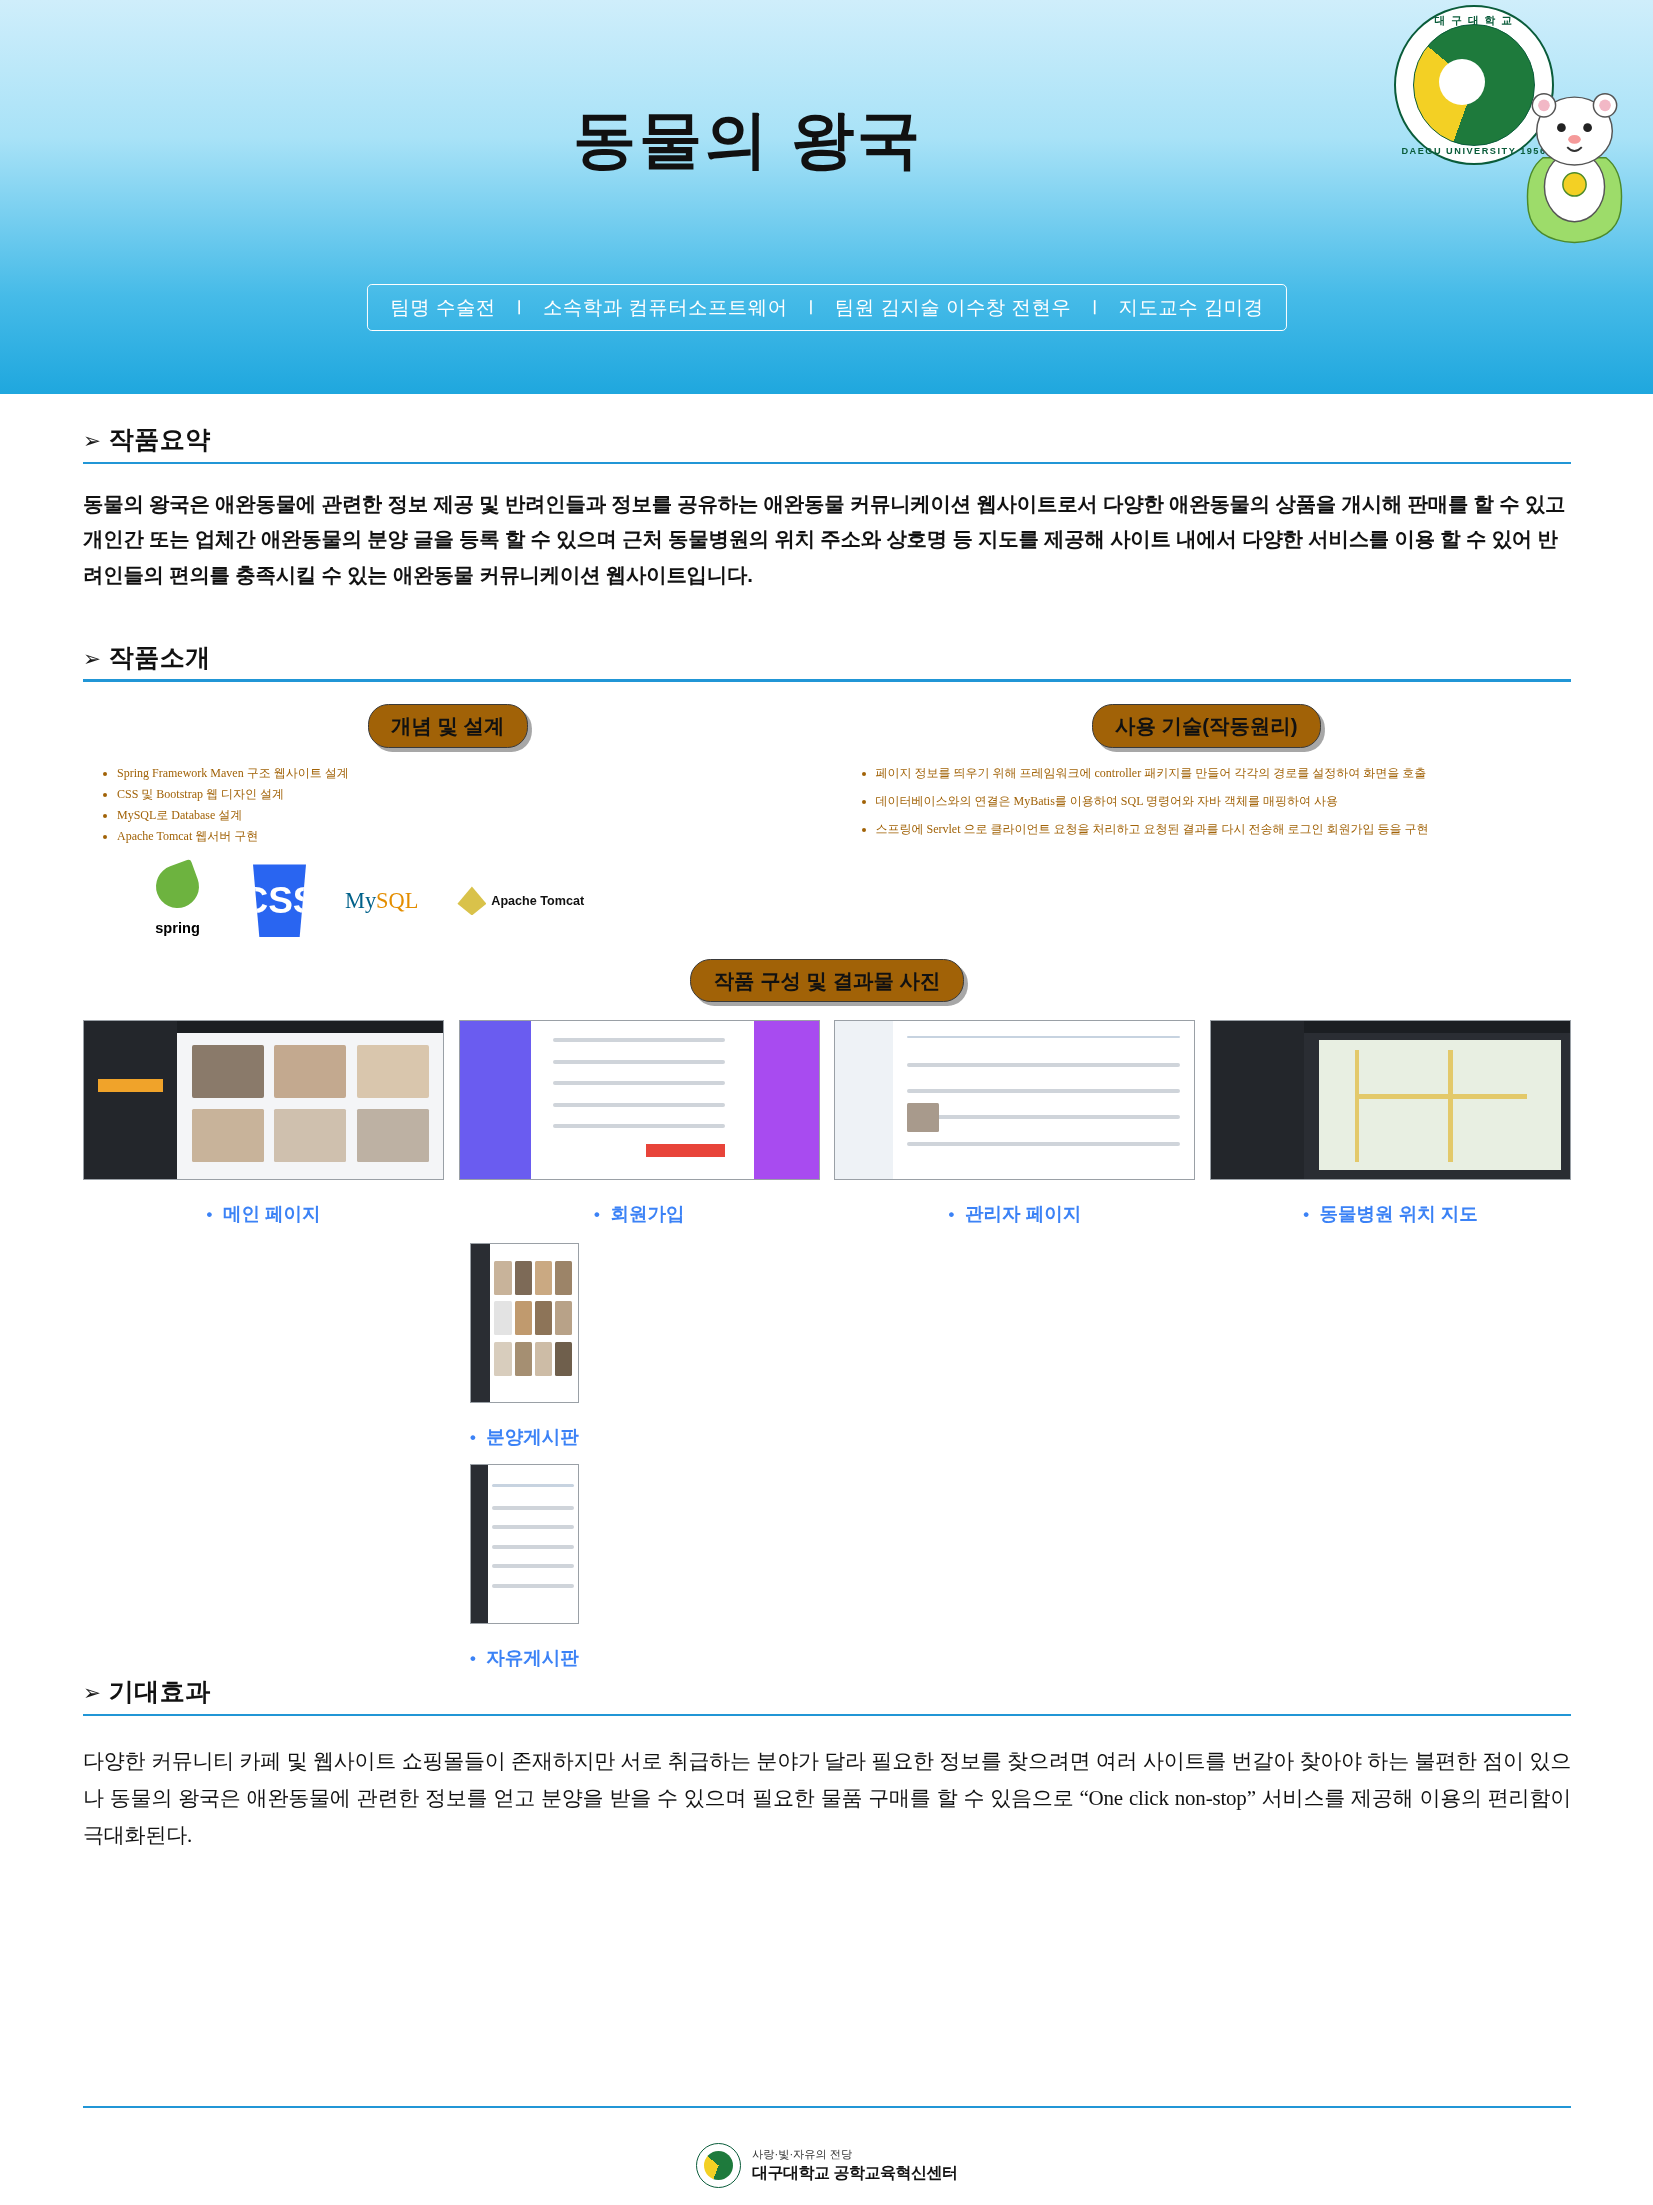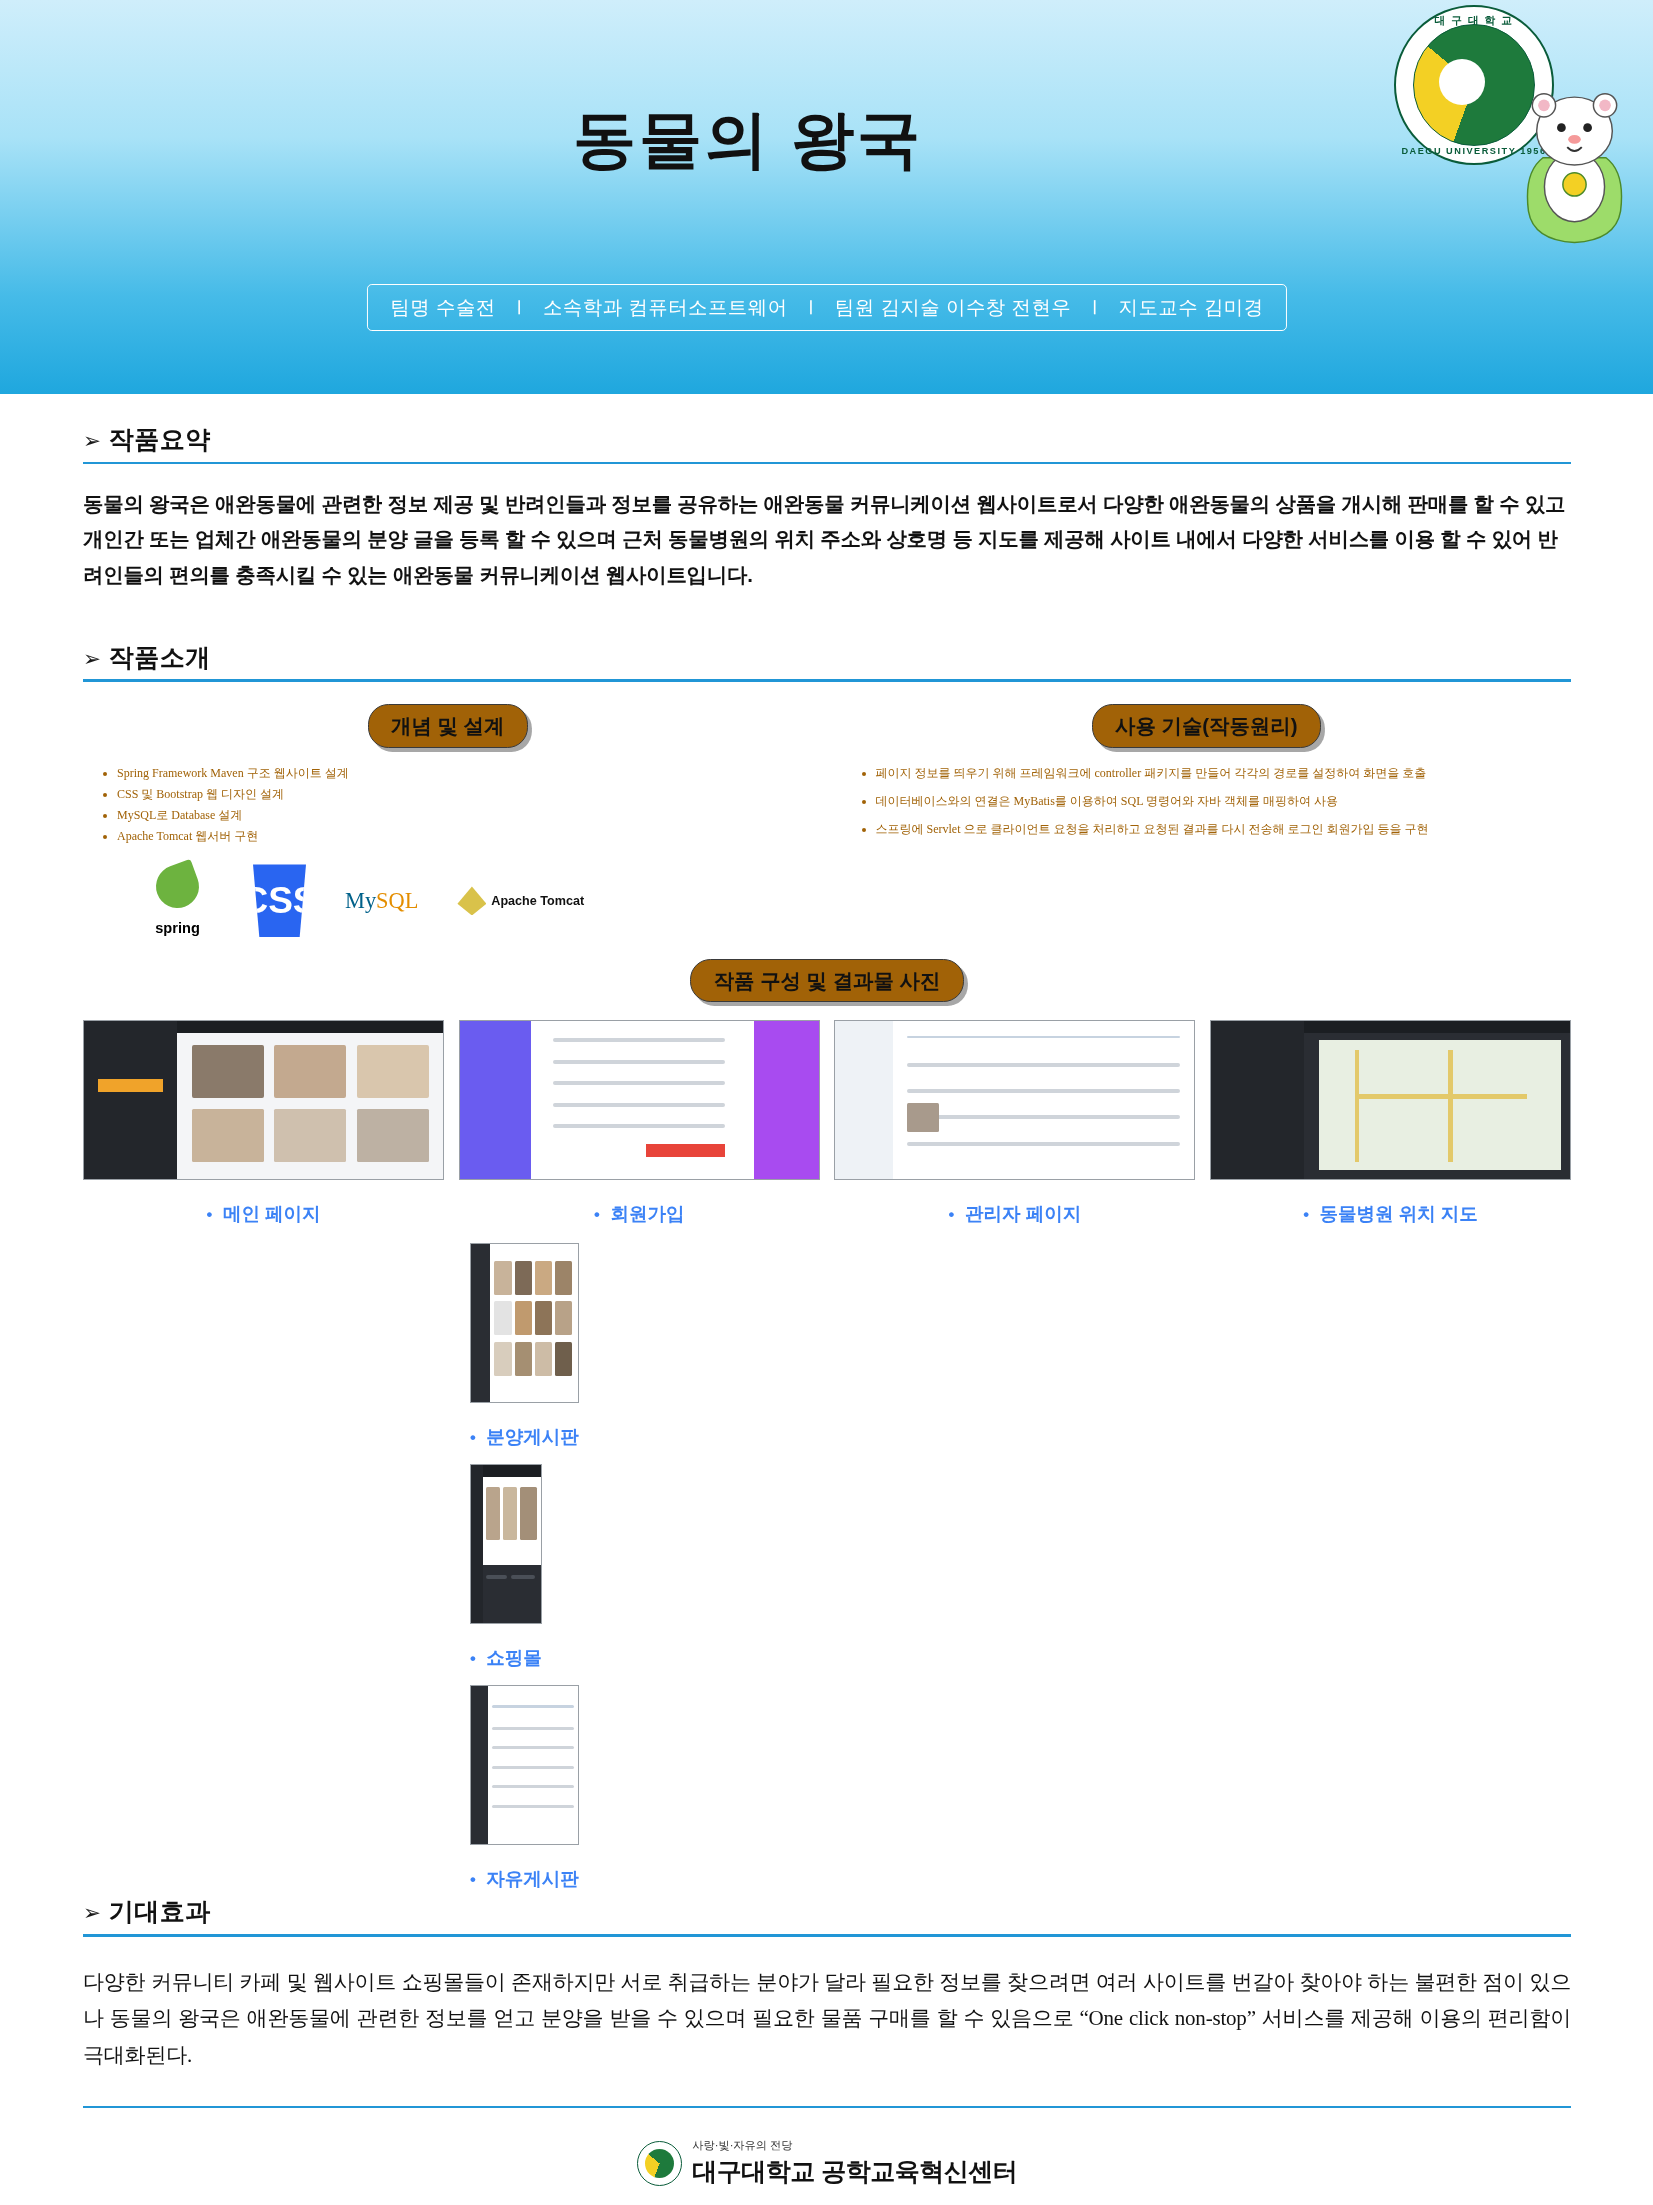--- a/index.html
+++ b/index.html
@@ -267,21 +267,21 @@
   .footer-emblem {
     width: 45px; height: 45px; border-radius: 50%;
     border: 1.9px solid #0a5c3a; background: #ffffff;
     display:flex; align-items:center; justify-content:center;
   }
   .footer-emblem .fe-in {
     width: 29px; height: 29px; border-radius: 50%;
     background: conic-gradient(from 200deg, #f3d024 0deg 110deg, #1e7a3c 110deg 360deg);
   }
   .footer-txt .small { font-size: 11.2px; color:#333; margin-bottom: 1.9px;}
-  .footer-txt .big { font-size: 25px; font-weight: bold; color:#111; letter-spacing:-0.5px;}
+  .footer-txt .big { font-size: 16px; font-weight: bold; color:#111; letter-spacing:-0.5px;}
 </style>
 </head>
 <body>
 
 <div class="header">
   <div class="header-title">동물의 왕국</div>
 
   <div class="header-subbar">
     <span>팀명 수술전</span>
     <span class="sep">Ⅰ</span>
@@ -448,33 +448,20 @@
         <div class="ui-photo" style="left:60%;top:57px;width:16%;height:34px;background:#8d7458;"></div>
         <div class="ui-photo" style="left:79%;top:57px;width:16%;height:34px;background:#b8a288;"></div>
         <div class="ui-photo" style="left:22%;top:98px;width:16%;height:34px;background:#d8cdbd;"></div>
         <div class="ui-photo" style="left:41%;top:98px;width:16%;height:34px;background:#a58f72;"></div>
         <div class="ui-photo" style="left:60%;top:98px;width:16%;height:34px;background:#cdbca6;"></div>
         <div class="ui-photo" style="left:79%;top:98px;width:16%;height:34px;background:#6f5f4c;"></div>
       </div>
       <div class="cap">분양게시판</div>
     </div>
 
-    <div class="shot">
-      <div class="frame">
-        <div class="ui-topbar"></div>
-        <div class="ui-side" style="width:18%;"></div>
-        <div class="ui-white" style="left:18%;top:11.7px;width:82%;height:56%;"></div>
-        <div class="ui-photo" style="left:22%;top:22.4px;width:20%;height:53px;background:#b9a48c;"></div>
-        <div class="ui-photo" style="left:46%;top:22.4px;width:20%;height:53px;background:#c9b79d;"></div>
-        <div class="ui-photo" style="left:70%;top:22.4px;width:24%;height:53px;background:#a38f78;"></div>
-        <div class="ui-line" style="left:22%;top:110px;width:30%;background:#4a4f57;"></div>
-        <div class="ui-line" style="left:58%;top:110px;width:34%;background:#4a4f57;"></div>
-      </div>
-      <div class="cap">쇼핑몰</div>
-    </div>
 
     <div class="shot">
       <div class="frame" style="background:#ffffff;">
         <div class="ui-white"></div>
         <div class="ui-side" style="width:16%;background:#2a2d33;"></div>
         <div class="ui-line" style="left:20%;top:19.4px;width:76%;height:2.9px;background:#c7d3e0;"></div>
         <div class="ui-line" style="left:20%;top:41px;width:76%;"></div>
         <div class="ui-line" style="left:20%;top:60px;width:76%;"></div>
         <div class="ui-line" style="left:20%;top:80px;width:76%;"></div>
         <div class="ui-line" style="left:20%;top:99px;width:76%;"></div>

